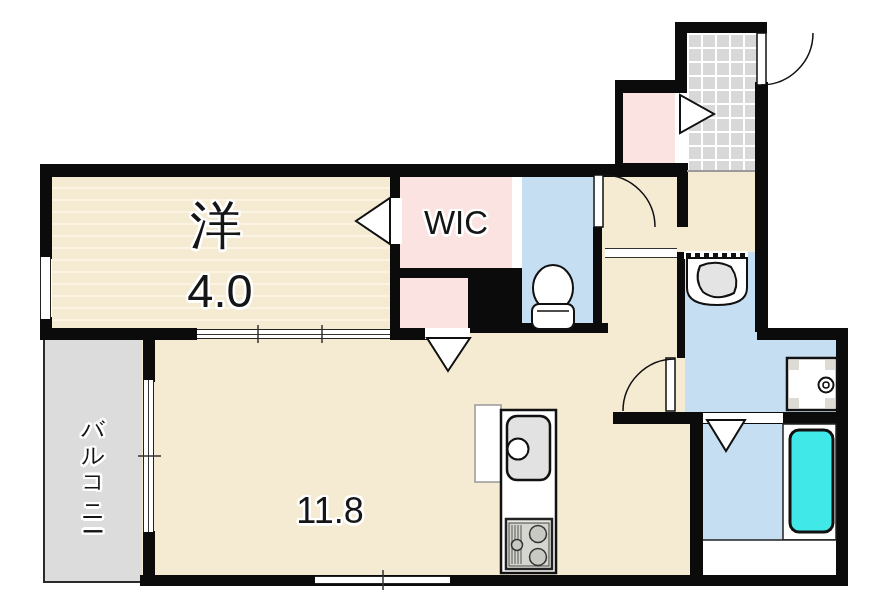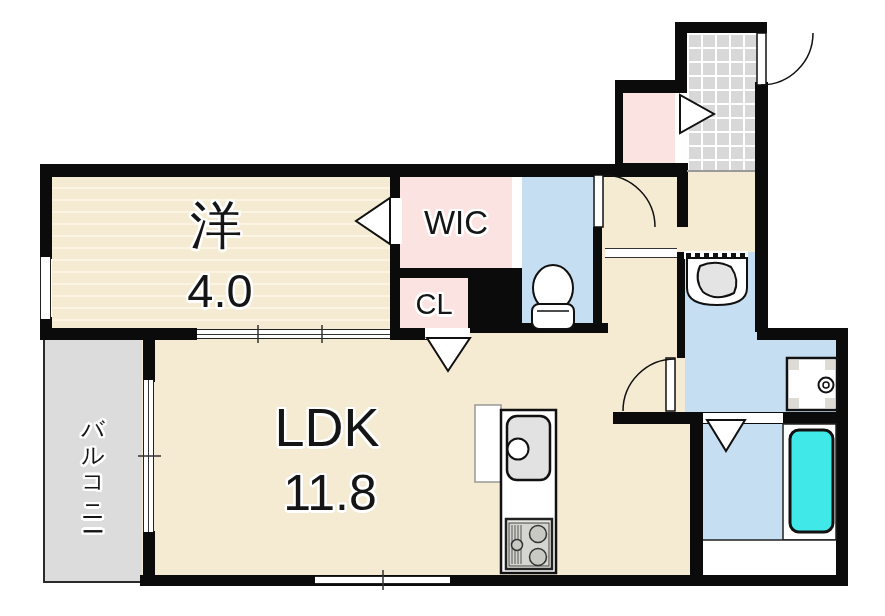--- a/index.html
+++ b/index.html
@@ -142,17 +142,15 @@
 
     <rect x="783" y="424" width="53" height="116" fill="#fff" stroke="#222" stroke-width="1.5"></rect>
     <rect x="790" y="430" width="43" height="102" rx="9" style="fill:var(--tub-cyan,#40e8e8)" stroke="#111" stroke-width="3"></rect>
     <rect x="703" y="540" width="133" height="35" fill="#fff"></rect>
     <line x1="703" y1="540" x2="836" y2="540" stroke="#222" stroke-width="1.5"></line>
   </svg>
 
   <div class="rlabel" style="left:146px;top:196px;width:140px;height:58px;font-size:52px;">洋</div>
   <div class="rlabel" style="left:146px;top:262px;width:148px;height:56px;font-size:47px;">4.0</div>
   <div class="rlabel" style="left:396px;top:202px;width:120px;height:40px;font-size:33px;text-align:right;">WIC</div>
-  <div class="rlabel" style="left:398px;top:286px;width:72px;height:36px;font-size:29px;">CL</div>
-  <div class="rlabel" style="left:227px;top:400px;width:200px;height:54px;font-size:54px;">LDK</div>
-  <div class="rlabel" style="left:230px;top:466px;width:200px;height:54px;font-size:50px;">11.8</div>
+  <div class="rlabel" style="left:230px;top:484px;width:200px;height:54px;font-size:36px;">11.8</div>
   <div class="rlabel vert" style="left:78px;top:383px;width:30px;height:160px;font-size:23px;">バルコニー</div>
 </div>
 
 </body></html>

